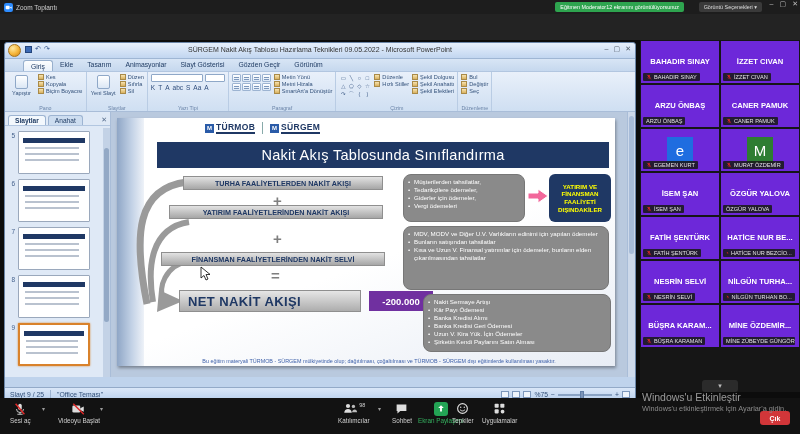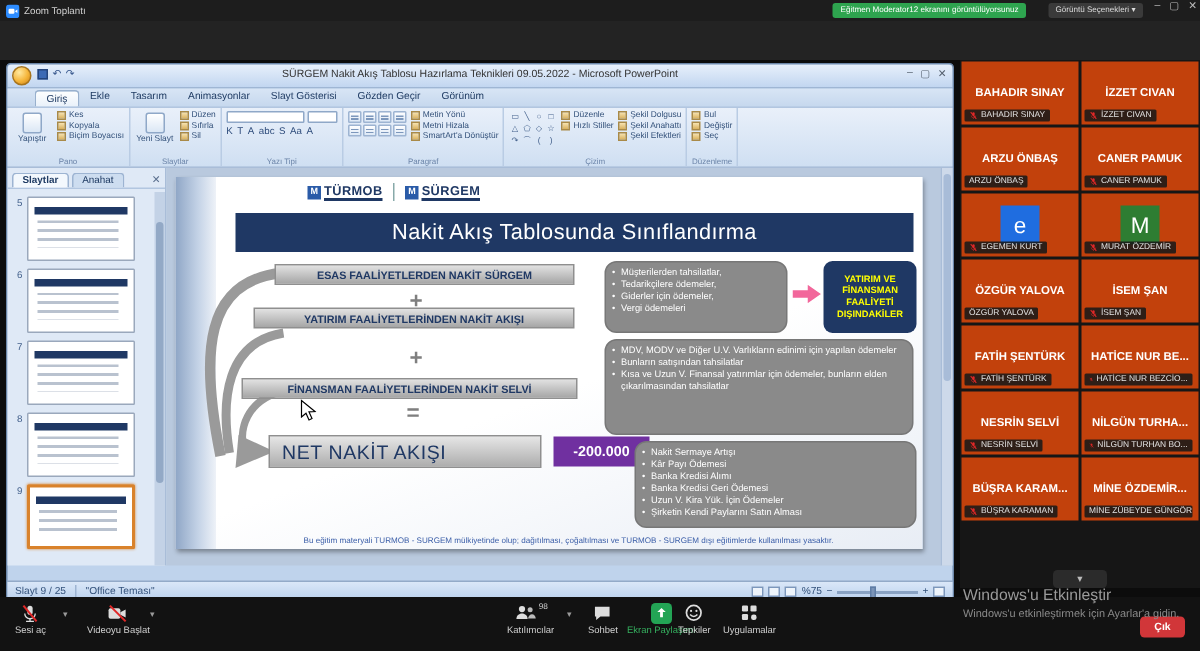--- a/index.html
+++ b/index.html
@@ -86,21 +86,21 @@
   .logo .lq{width:9px;height:9px;background:#2a5ba8;color:#fff;font-size:6px;font-weight:bold;text-align:center;line-height:9px}
   .logo .lt{font-size:8.5px;font-weight:bold;color:#1f3864;letter-spacing:.3px;border-bottom:2px solid #1f3864;line-height:10px}
   .logodiv{width:1px;height:12px;background:#8aa}
   .stitle{position:absolute;left:40px;right:6px;top:24px;height:26px;background:#1f3864;color:#fff;
     font-size:14.5px;display:flex;align-items:center;justify-content:center;letter-spacing:.3px}
   .arrows{position:absolute;left:4px;top:56px}
   .gbar{position:absolute;height:14px;background:linear-gradient(#e2e2e2,#a6a6a6);border:1px solid #8f8f8f;
     color:#1f3864;font-weight:bold;font-size:7.2px;display:flex;align-items:center;justify-content:center;white-space:nowrap}
   .op{position:absolute;color:#7f7f7f;font-weight:bold;font-size:15px;line-height:12px}
   .netbar{position:absolute;left:62px;top:172px;width:182px;height:22px;background:linear-gradient(#e6e6e6,#adadad);
-    border:1px solid #8f8f8f;color:#1f3864;font-weight:normal;font-size:13px;display:flex;align-items:center;padding-left:8px;letter-spacing:.4px}
+    border:1px solid #8f8f8f;color:#1f3864;font-weight:bold;font-size:13px;display:flex;align-items:center;padding-left:8px;letter-spacing:.4px}
   .netval{position:absolute;left:252px;top:173px;width:64px;height:20px;background:#7030a0;color:#fff;
     font-weight:bold;font-size:9.5px;display:flex;align-items:center;justify-content:center}
   .graybox{position:absolute;background:#8a8a8a;border-radius:8px;color:#fff;padding:3px 5px 3px 4px;border:1px solid #777}
   .graybox ul{list-style:none}
   .graybox li{font-size:6.2px;line-height:1.28;padding-left:6px;position:relative}
   .graybox li::before{content:"•";position:absolute;left:0;top:0}
   .callout{position:absolute;left:432px;top:56px;width:62px;height:48px;background:#1f3864;border-radius:6px;
     color:#ffff00;font-weight:bold;font-size:6.2px;text-align:center;display:flex;align-items:center;justify-content:center;padding:2px;line-height:1.25}
   .pinkarrow{position:absolute;left:410px;top:70px}
   .sfooter{position:absolute;left:30px;right:4px;bottom:2px;text-align:center;font-size:5.4px;color:#3b5ea8;white-space:nowrap;overflow:hidden}
@@ -109,21 +109,21 @@
     border-top:1px solid #93aac8;display:flex;align-items:center;font-size:6.8px;color:#33517a;padding:0 5px;gap:6px}
   .pssep{width:1px;height:9px;background:#9db4d2}
   .psright{margin-left:auto;display:flex;align-items:center;gap:3px}
   .viewico{width:8px;height:7px;border:1px solid #7c97bc;background:#eef4fb}
   .zslider{width:54px;height:2px;background:#8aa3c4;position:relative}
   .zslider i{position:absolute;left:40%;top:-3px;width:4px;height:8px;background:#7b94b8;border:1px solid #5f7da6}
 
   
   .people{position:absolute;left:640px;top:40px;width:160px;height:352px;background:#161616;
     display:grid;grid-template-columns:1fr 1fr;grid-auto-rows:42px;gap:2px;padding:1px;z-index:10}
-  .tile{position:relative;background:#c2410c;overflow:hidden}
+  .tile{position:relative;background:#6d28d9;overflow:hidden}
   .tile-name{position:absolute;left:2px;right:2px;top:38%;text-align:center;color:#fff;font-weight:bold;font-size:7.6px;white-space:nowrap;overflow:hidden}
   .avatar{position:absolute;left:50%;top:50%;transform:translate(-50%,-50%);width:26px;height:26px;
     color:#fff;font-size:15px;display:flex;align-items:center;justify-content:center}
   .tile-label{position:absolute;left:2px;bottom:2px;max-width:92%;background:rgba(25,25,25,.88);color:#e3e3e3;
     font-size:5.6px;padding:1px 3px;display:flex;align-items:center;gap:2px;white-space:nowrap;overflow:hidden;border-radius:1px}
   .pscroll{position:absolute;left:702px;top:380px;width:36px;height:12px;background:#2b2b2b;border-radius:3px;
     color:#bbb;font-size:7px;display:flex;align-items:center;justify-content:center;z-index:20}
 
   
   .ztoolbar{position:absolute;left:0;right:0;bottom:0;height:36px;background:#121212;z-index:25}
@@ -403,21 +403,21 @@
           </div>
           <div class="stitle">Nakit Akış Tablosunda Sınıflandırma</div>
 
           <svg class="arrows" width="74" height="152" viewBox="0 0 74 152">
             <path d="M66 8 C16 14 12 60 26 130" stroke="#9a9a9a" stroke-width="7" fill="none"></path>
             <path d="M68 48 C30 54 26 92 32 128" stroke="#9a9a9a" stroke-width="6" fill="none"></path>
             <path d="M70 86 C42 92 38 114 42 126" stroke="#9a9a9a" stroke-width="5" fill="none"></path>
             <polygon points="38,116 62,127 36,138" fill="#9a9a9a"></polygon>
           </svg>
 
-          <div class="gbar" style="left:66px;top:58px;width:200px">ESAS FAALİYETLERDEN NAKİT SÜRGEM</div>
+          <div class="gbar" style="left:66px;top:58px;width:200px">TURHA FAALİYETLERDEN NAKİT AKIŞI</div>
           <div class="op" style="left:156px;top:77px">+</div>
           <div class="gbar" style="left:52px;top:87px;width:214px">YATIRIM FAALİYETLERİNDEN NAKİT AKIŞI</div>
           <div class="op" style="left:156px;top:115px">+</div>
           <div class="gbar" style="left:44px;top:134px;width:224px">FİNANSMAN FAALİYETLERİNDEN NAKİT SELVİ</div>
           <div class="op" style="left:154px;top:152px">=</div>
           <div class="netbar">NET NAKİT AKIŞI</div>
           <div class="netval">-200.000</div>
 
           <div class="graybox" style="left:286px;top:56px;width:122px;height:48px">
             <ul id="box1-list">
@@ -532,34 +532,34 @@
         <div class="tile-label">
           <svg width="6" height="6" viewBox="0 0 16 16">
             <rect x="6" y="2" width="4" height="7" rx="2" fill="#e02828"></rect>
             <path d="M4 8a4 4 0 0 0 8 0M8 12v2" stroke="#e02828" fill="none"></path>
             <path d="M3 2l10 12" stroke="#e02828" stroke-width="1.8"></path>
           </svg>
           <span>MURAT ÖZDEMİR</span>
         </div>
       </div>
       <div class="tile">
+        <div class="tile-name">İSEM ŞAN</div>
+        <div class="tile-label">
+          <svg width="6" height="6" viewBox="0 0 16 16">
+            <rect x="6" y="2" width="4" height="7" rx="2" fill="#e02828"></rect>
+            <path d="M4 8a4 4 0 0 0 8 0M8 12v2" stroke="#e02828" fill="none"></path>
+            <path d="M3 2l10 12" stroke="#e02828" stroke-width="1.8"></path>
+          </svg>
+          <span>İSEM ŞAN</span>
+        </div>
+      </div>
+      <div class="tile">
         <div class="tile-name">ÖZGÜR YALOVA</div>
         <div class="tile-label">
           <span>ÖZGÜR YALOVA</span>
-        </div>
-      </div>
-      <div class="tile">
-        <div class="tile-name">İSEM ŞAN</div>
-        <div class="tile-label">
-          <svg width="6" height="6" viewBox="0 0 16 16">
-            <rect x="6" y="2" width="4" height="7" rx="2" fill="#e02828"></rect>
-            <path d="M4 8a4 4 0 0 0 8 0M8 12v2" stroke="#e02828" fill="none"></path>
-            <path d="M3 2l10 12" stroke="#e02828" stroke-width="1.8"></path>
-          </svg>
-          <span>İSEM ŞAN</span>
         </div>
       </div>
       <div class="tile">
         <div class="tile-name">FATİH ŞENTÜRK</div>
         <div class="tile-label">
           <svg width="6" height="6" viewBox="0 0 16 16">
             <rect x="6" y="2" width="4" height="7" rx="2" fill="#e02828"></rect>
             <path d="M4 8a4 4 0 0 0 8 0M8 12v2" stroke="#e02828" fill="none"></path>
             <path d="M3 2l10 12" stroke="#e02828" stroke-width="1.8"></path>
           </svg>

